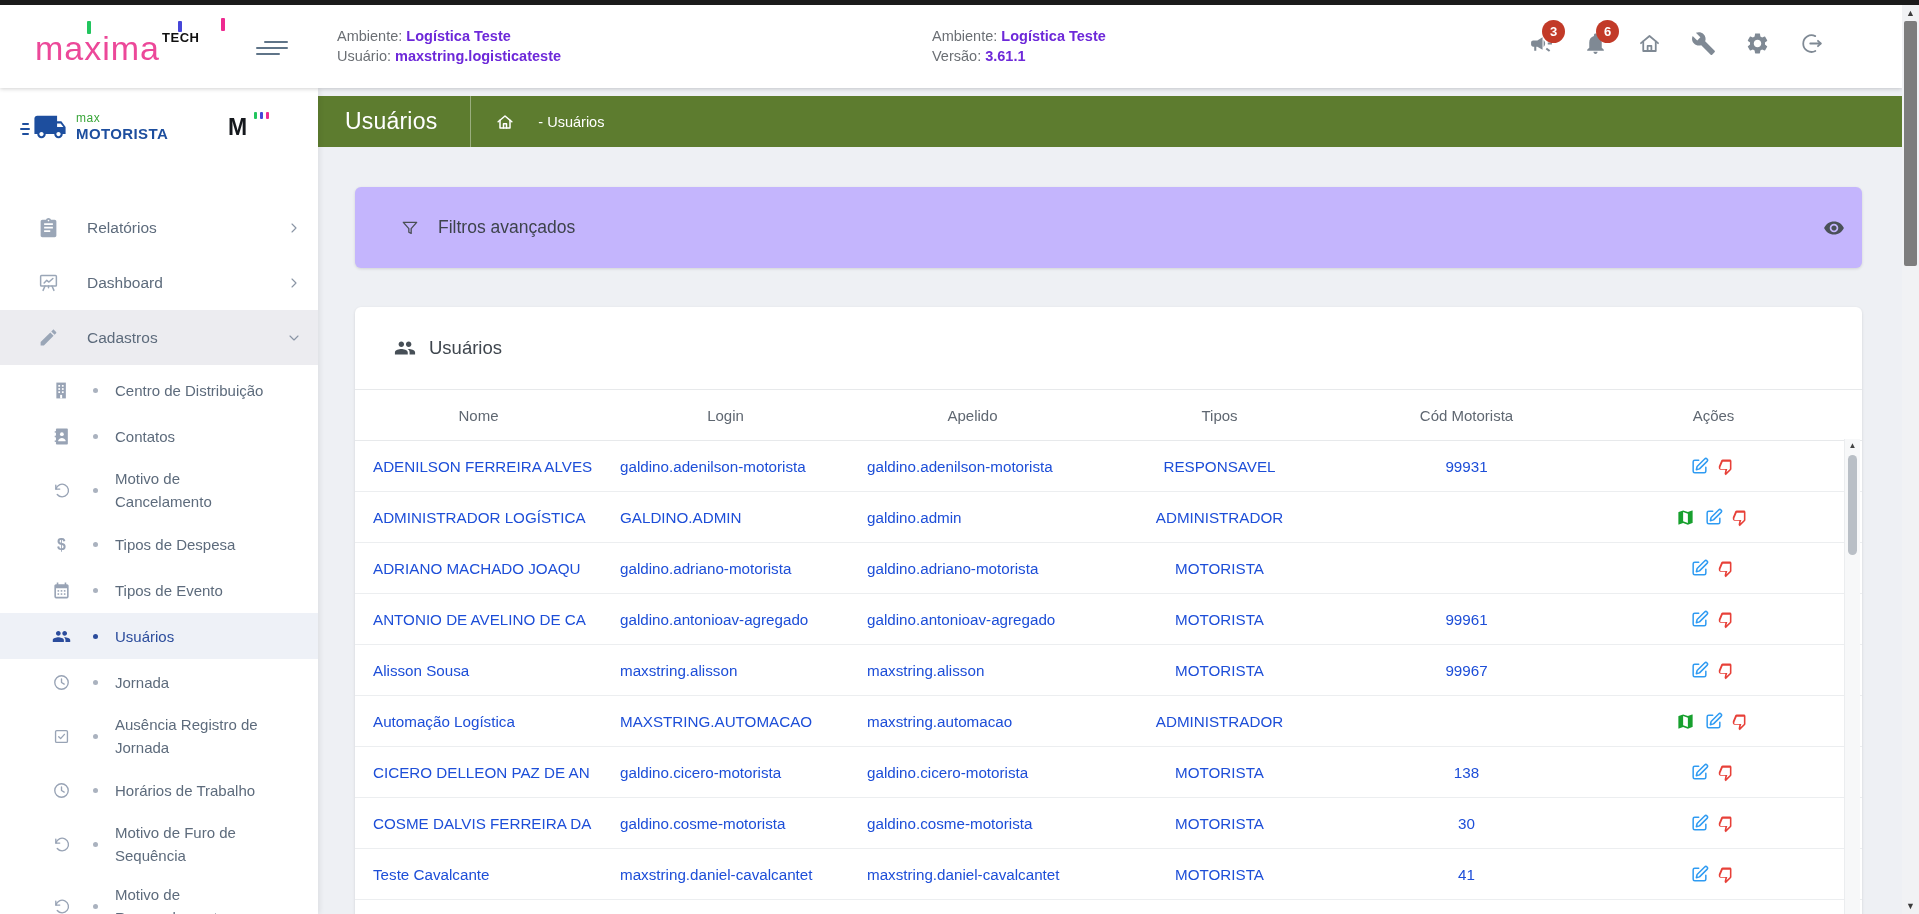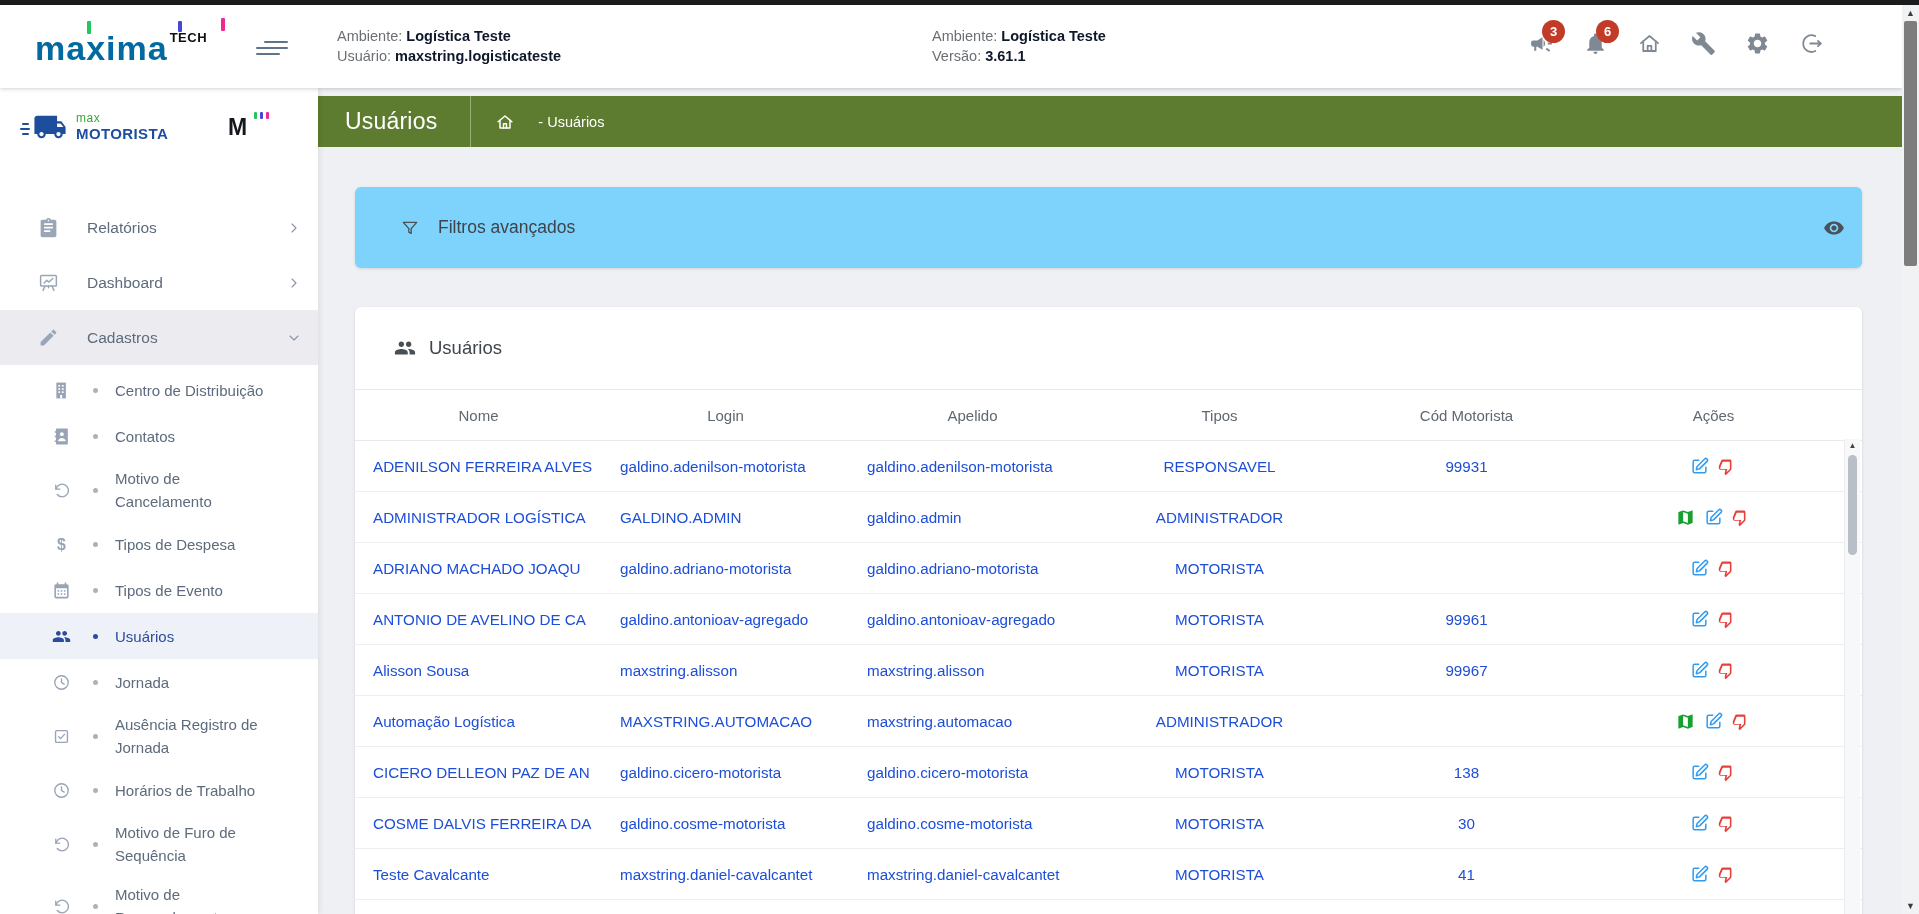--- a/index.html
+++ b/index.html
@@ -3,33 +3,33 @@
 <meta charset="utf-8">
 <style>
   html,body{margin:0;padding:0;background:#fff}
   .screen{position:relative;width:1919px;height:914px;overflow:hidden;background:#eef0f4;
           font-family:"Liberation Sans","DejaVu Sans",sans-serif;-webkit-font-smoothing:antialiased}
   
   .topstrip{position:absolute;top:0;left:0;width:1919px;height:5px;background:#1b1b1b;z-index:40}
   .topbar{position:absolute;top:5px;left:0;width:1902px;height:83px;background:#fff;z-index:30;
           box-shadow:0 1px 4px rgba(0,0,0,.18)}
   .logo{position:absolute;left:35px;top:20px;width:200px;height:46px}
-  .brand{font-size:34px;font-weight:700;color:#0369a1;letter-spacing:1px;line-height:46px}
+  .brand{font-size:34px;font-weight:400;color:#ec4899;letter-spacing:1px;line-height:46px}
   .brand-sup{font-size:13px;font-weight:700;color:#101010;vertical-align:18px;letter-spacing:.5px;margin-left:2px}
   .tick{position:absolute;width:4px;border-radius:1px}
   .t-green{left:52px;top:-4px;height:13px;background:#22c55e}
   .t-blue{left:143px;top:-4px;height:11px;background:#4646d8}
   .t-pink{left:186px;top:-7px;height:13px;background:#ee2a90}
   .hamburger{position:absolute;left:256px;top:32px;width:34px;height:22px;background:none;border:none;cursor:pointer;padding:0}
   .hamburger span{display:block;height:2px;background:#5f7488;margin:4px 0;border-radius:1px}
   .hamburger .l1{width:24px;margin-left:8px}
   .hamburger .l2{width:32px}
   .hamburger .l3{width:24px}
   .envblock{position:absolute;top:21px;font-size:14.5px;color:#6b6f74;line-height:20px}
-  .envblock b{color:#0f172a}
+  .envblock b{color:#6d28d9}
   .env1{left:337px}
   .env2{left:932px}
   .topicons{position:absolute;right:78px;top:26px;display:flex;align-items:center;gap:29px}
   .iconbtn{position:relative;width:25px;height:25px;color:#7f8994;cursor:pointer}
   .iconbtn svg{width:25px;height:25px;display:block}
   .badge{position:absolute;top:-11px;left:13px;min-width:23px;height:23px;border-radius:50%;
          background:#c23a28;color:#fff;font-size:13px;font-weight:700;
          display:flex;align-items:center;justify-content:center}
   
   .sidebar{position:absolute;left:0;top:88px;width:318px;height:826px;background:#fff;z-index:20;
@@ -63,21 +63,21 @@
   .subitem.active .i{color:#2b4c9c}
   .subitem.active .dot{background:#2b4c9c}
   
   .main{position:absolute;left:318px;top:88px;width:1584px;height:826px;background:#eef0f4;overflow:hidden}
   .greenbar{position:absolute;left:0;top:8px;width:100%;height:51px;background:#5d7c2f;display:flex;align-items:center;color:#fff}
   .greenbar h1{font-size:23px;font-weight:500;margin:0 0 0 27px;letter-spacing:.2px}
   .vdiv{width:1px;height:51px;background:rgba(255,255,255,.38);margin-left:33px}
   .bc-home{width:20px;height:20px;margin-left:24px;color:#fff;cursor:pointer}
   .bc-home svg{width:20px;height:20px}
   .bc-text{font-size:14.5px;margin-left:23px}
-  .filtercard{position:absolute;left:37px;top:99px;width:1507px;height:81px;background:#7dd3fc;border-radius:6px;
+  .filtercard{position:absolute;left:37px;top:99px;width:1507px;height:81px;background:#c4b5fd;border-radius:6px;
               box-shadow:0 1px 3px rgba(0,0,0,.12);display:flex;align-items:center}
   .funnel{width:20px;height:20px;color:#4a4f55;margin-left:45px}
   .funnel svg{width:20px;height:20px}
   .filtercard .ftitle{font-size:17.5px;color:#3d434b;margin-left:18px}
   .eyebtn{margin-left:auto;margin-right:16px;width:24px;height:24px;color:#4a5158;cursor:pointer}
   .eyebtn svg{width:24px;height:24px}
   .tablecard{position:absolute;left:37px;top:219px;width:1507px;height:660px;background:#fff;border-radius:6px 6px 0 0;
              box-shadow:0 1px 3px rgba(0,0,0,.12)}
   .card-title{height:82px;display:flex;align-items:center;padding-left:39px;color:#3f464e;font-size:18.5px;font-weight:500}
   .card-title .i{width:22px;height:22px;color:#474f57;margin-right:13px}

